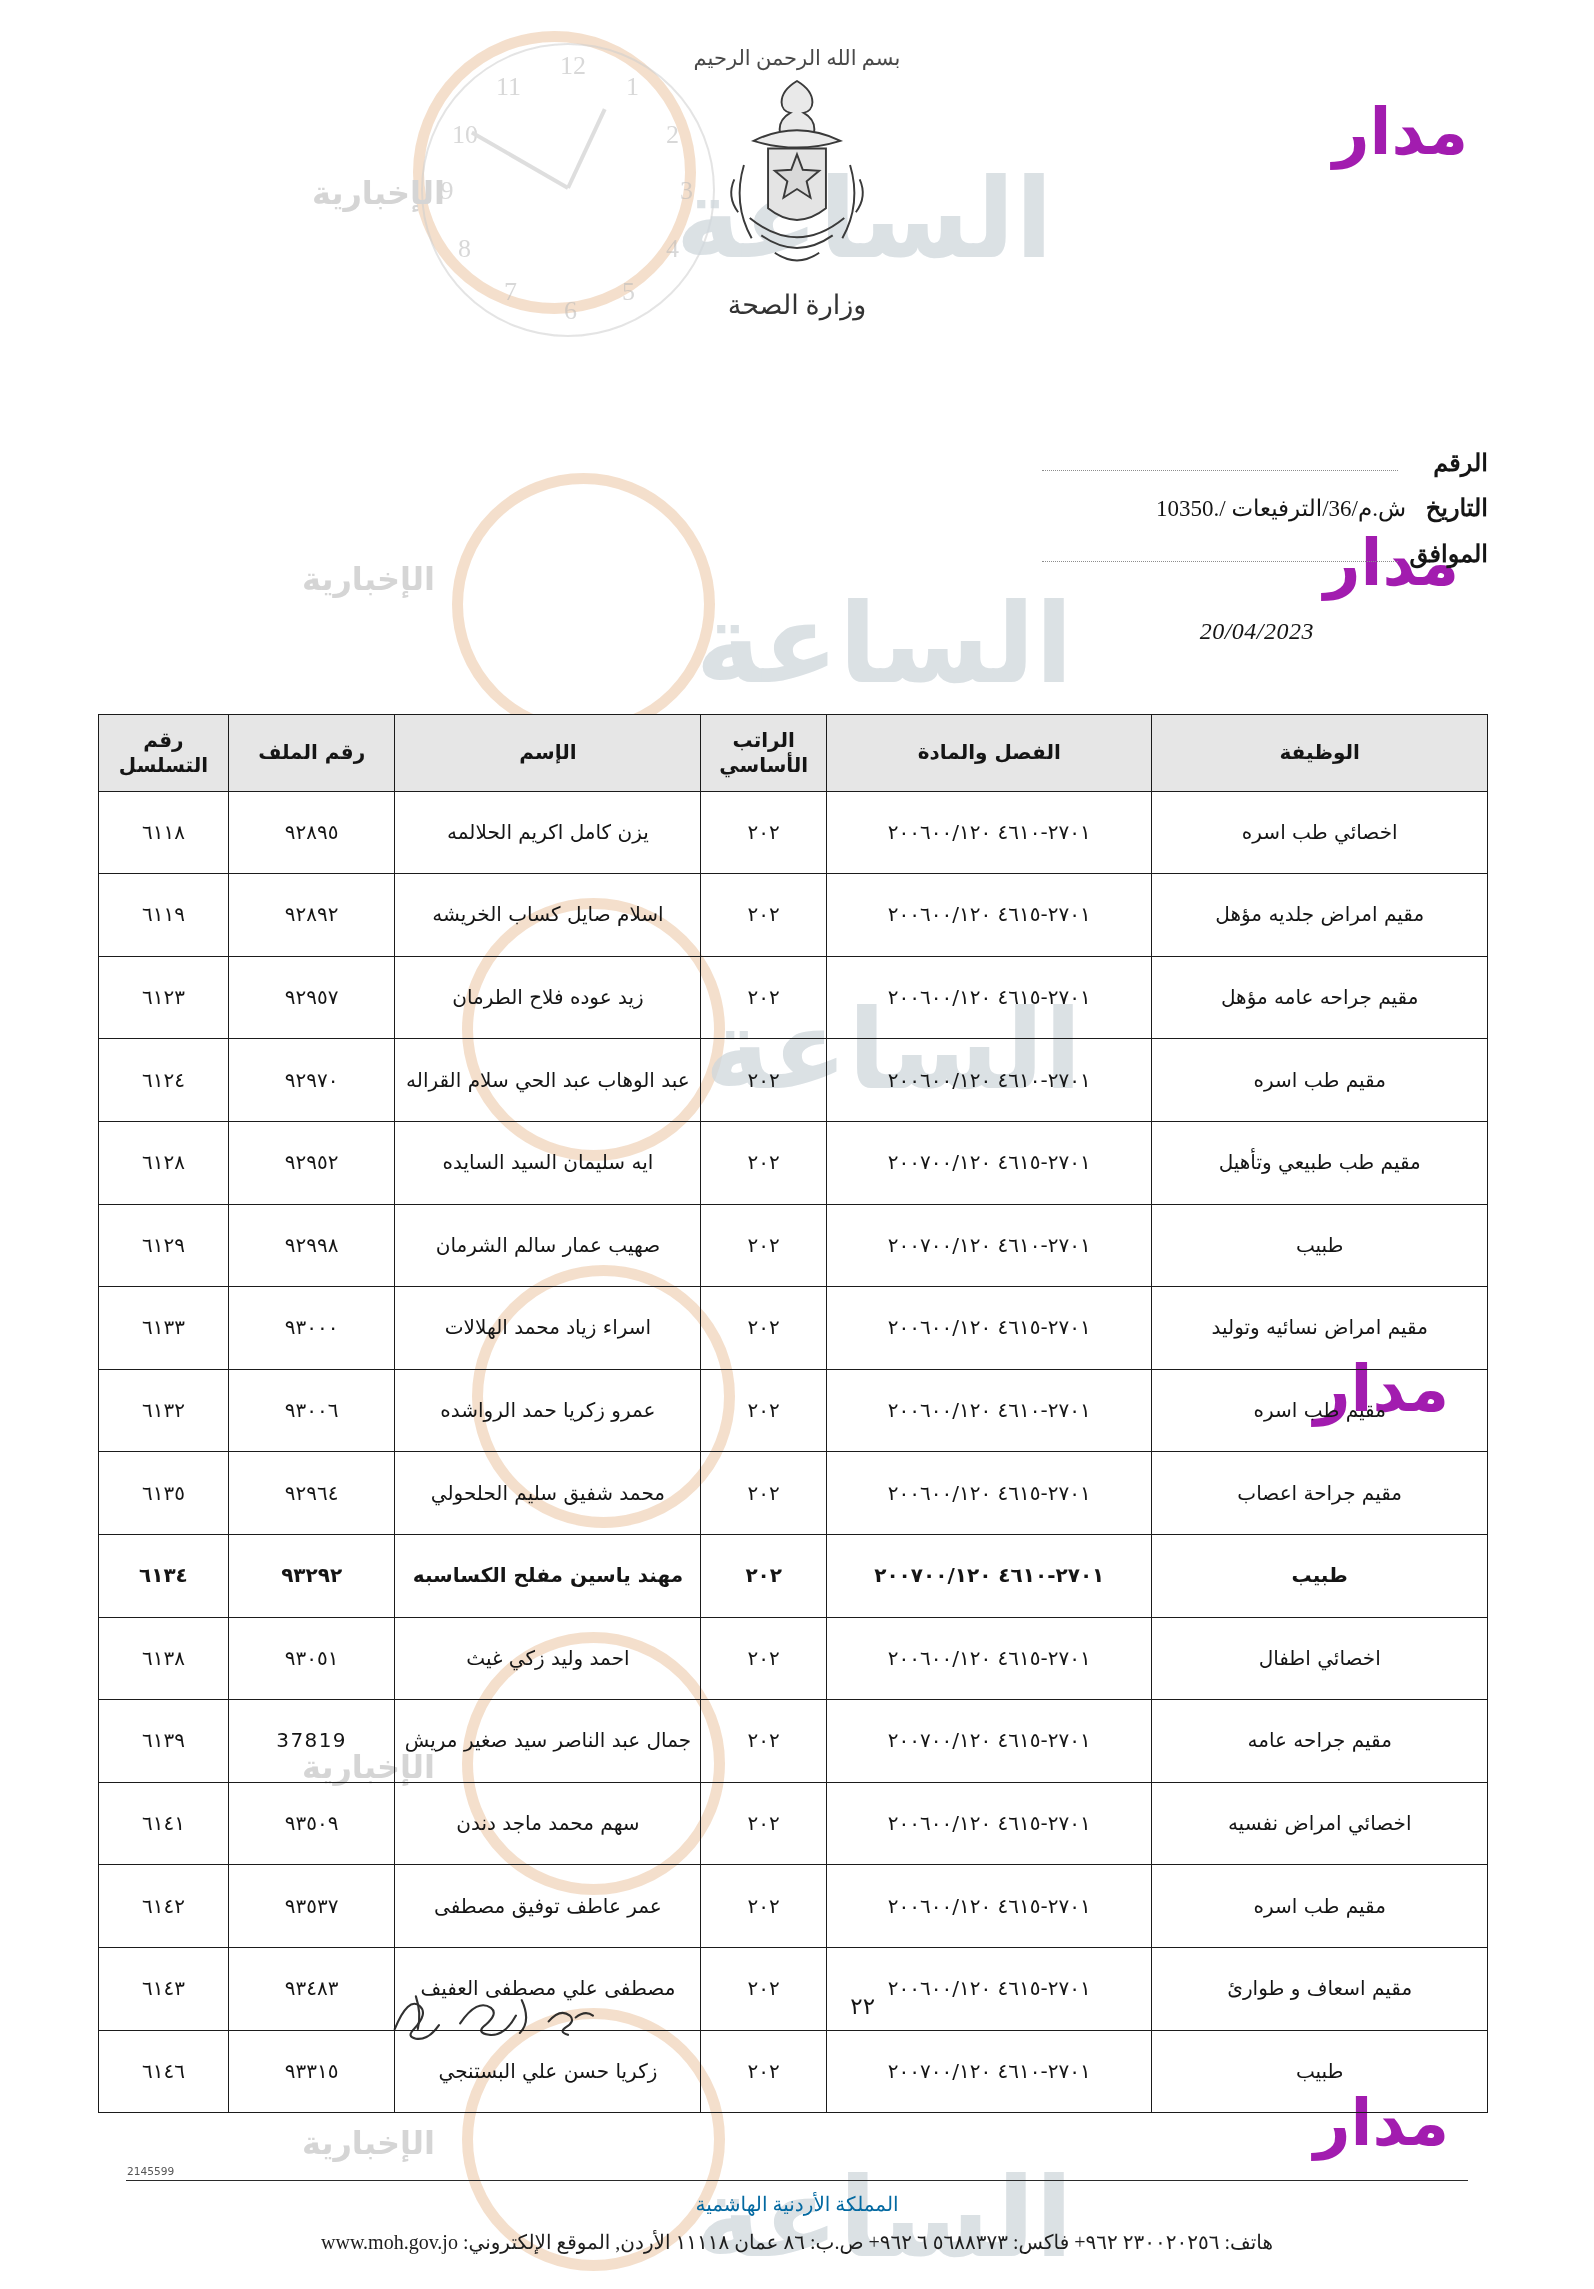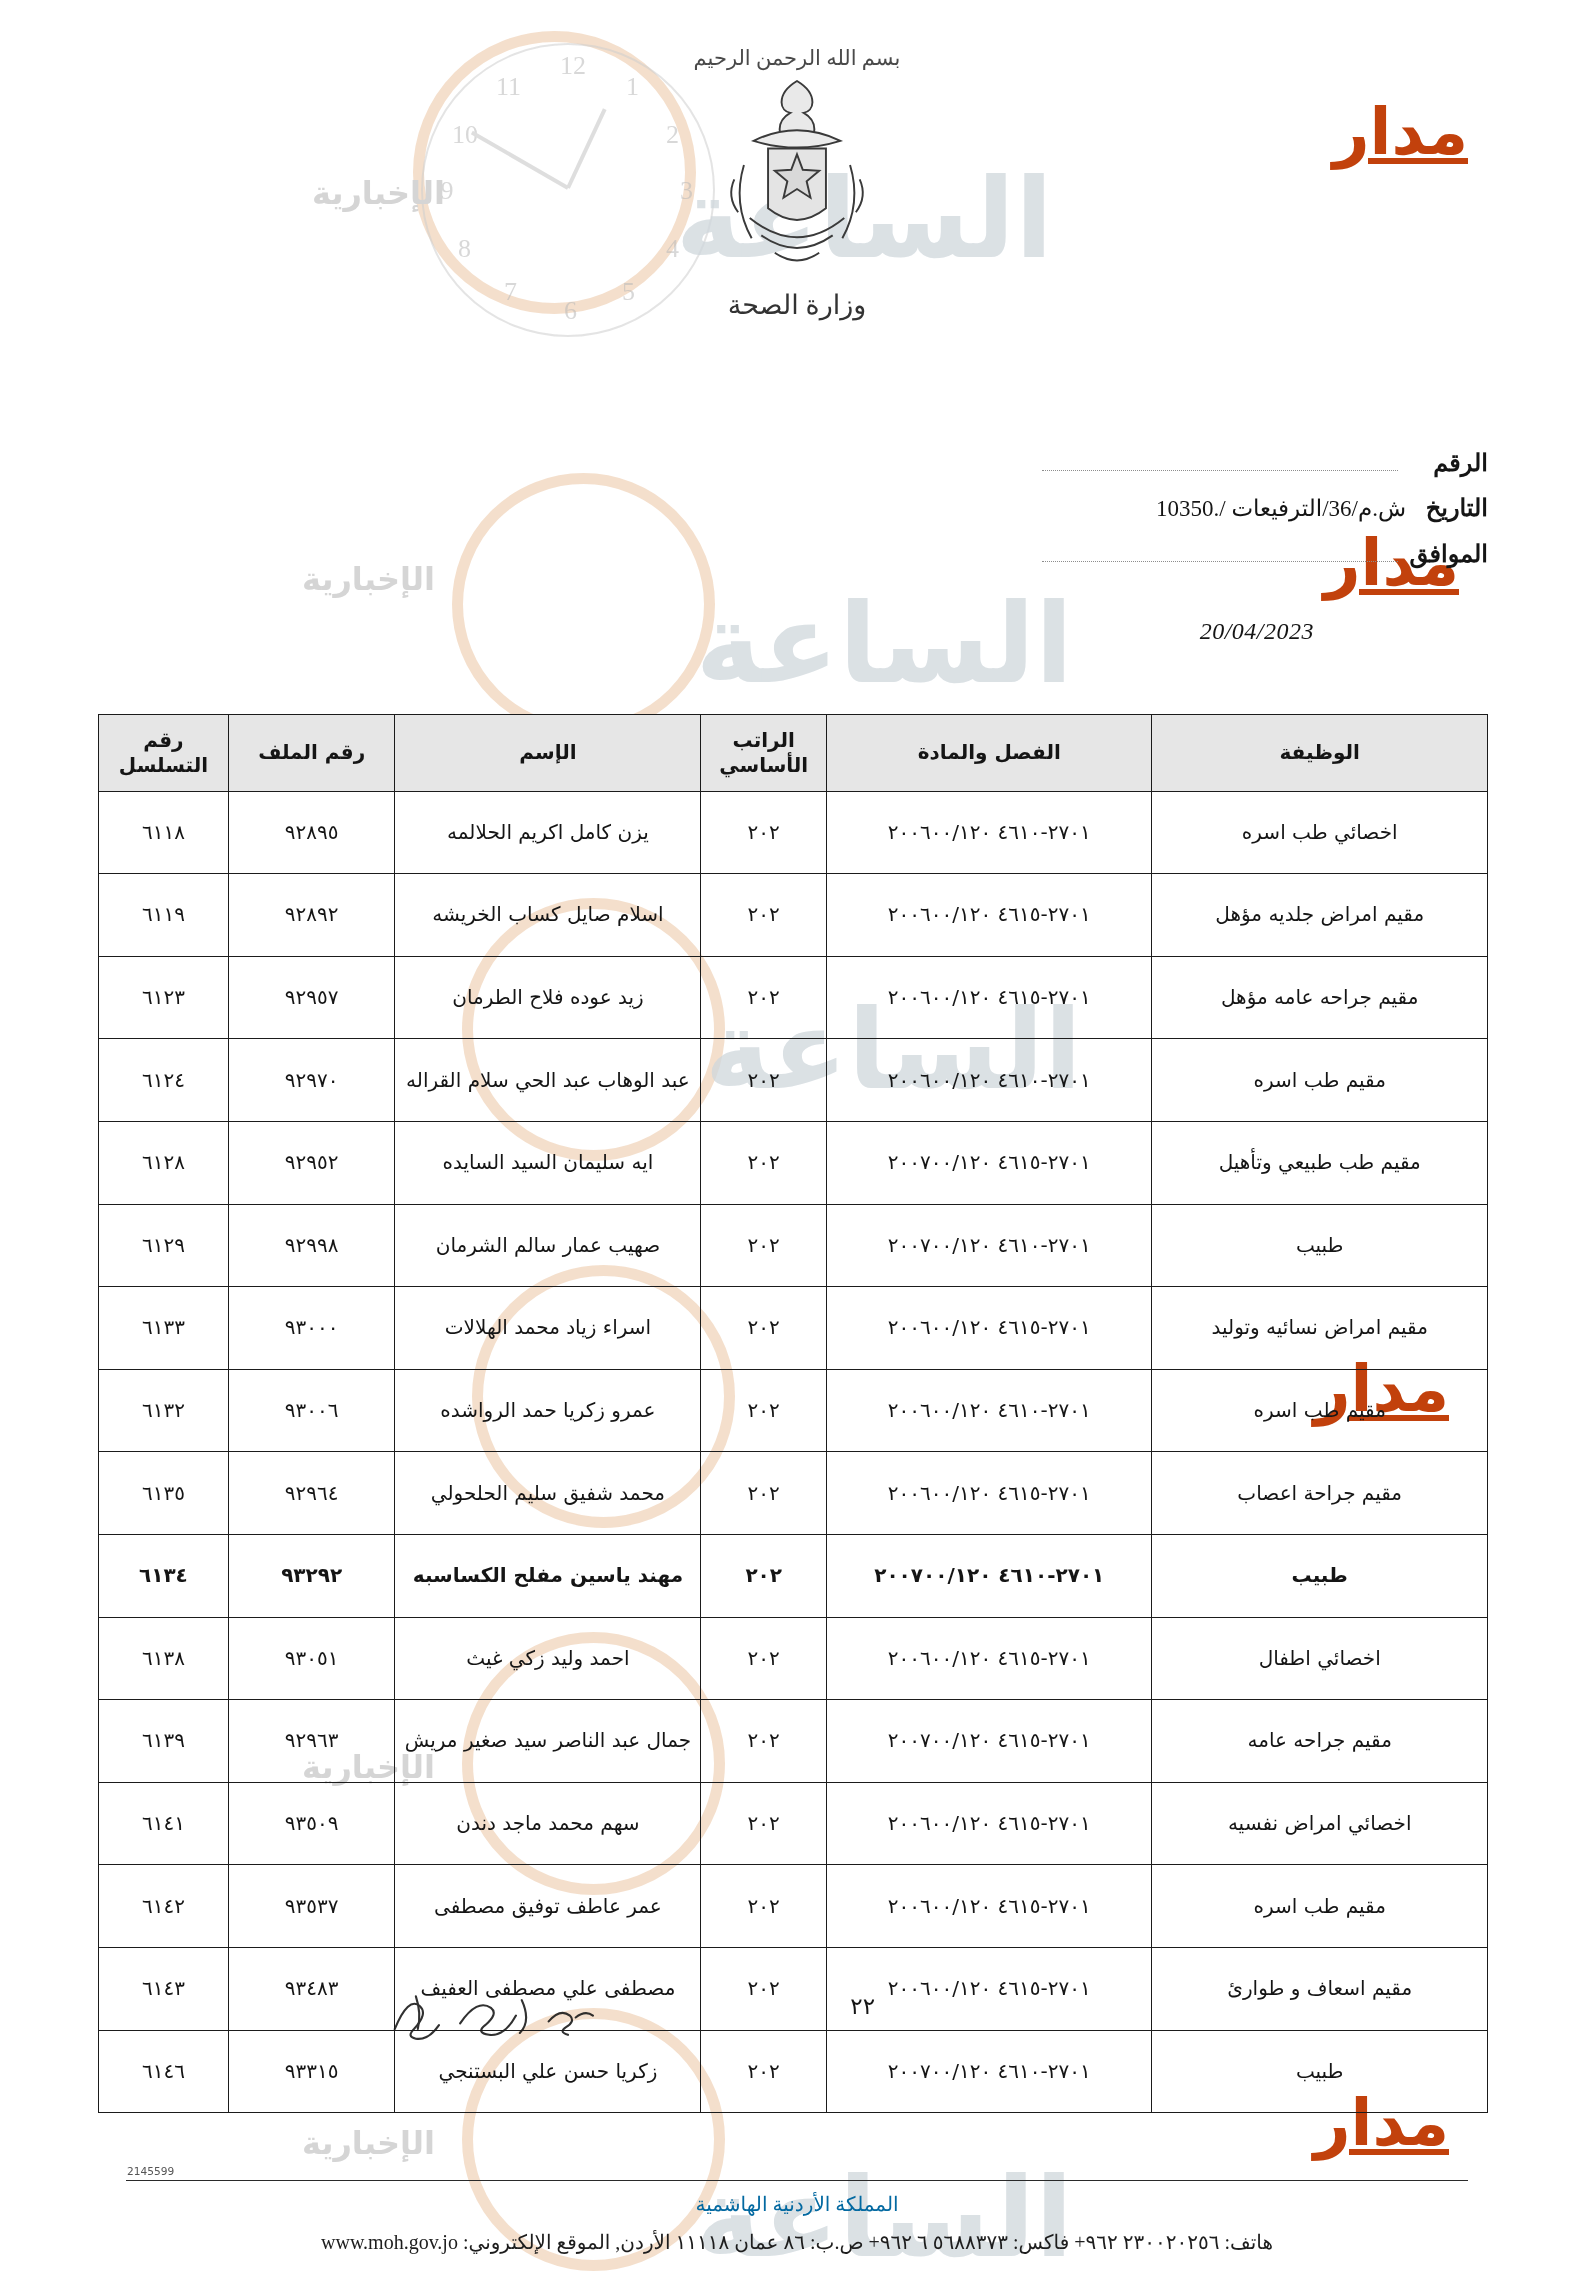--- a/index.html
+++ b/index.html
@@ -40,22 +40,21 @@
     background: #c4c4c4;
     transform-origin: 50% 100%;
   }
   .wm-text {
     font-family: "DejaVu Sans", sans-serif;
     font-weight: bold;
     letter-spacing: 1.9px;
   }
   .wm-madar {
     font-size: 64px;
-    color: #c2410c;
-    text-decoration: underline;
+    color: #a21caf;
   }
   .wm-akhbaria {
     font-size: 32px;
     color: #d5d5d5;
     letter-spacing: 1px;
   }
   .wm-sa3a {
     font-size: 111px;
     color: #cfd7dc;
     opacity: .75;
@@ -421,21 +420,21 @@
         <td class="c-sal cell-sal">٢٠٢</td>
         <td class="c-name cell-name">احمد وليد زكي غيث</td>
         <td class="c-file cell-num">٩٣٠٥١</td>
         <td class="c-seq cell-num">٦١٣٨</td>
       </tr>
     <tr>
         <td class="c-job">مقيم جراحه عامه</td>
         <td class="c-chap cell-chap">٢٧٠١-٤٦١٥ ٢٠٠٧٠٠/١٢٠</td>
         <td class="c-sal cell-sal">٢٠٢</td>
         <td class="c-name cell-name">جمال عبد الناصر سيد صغير مريش</td>
-        <td class="c-file cell-num">٩٢٩٦٣</td>
+        <td class="c-file cell-num">37819</td>
         <td class="c-seq cell-num">٦١٣٩</td>
       </tr>
     <tr>
         <td class="c-job">اخصائي امراض نفسيه</td>
         <td class="c-chap cell-chap">٢٧٠١-٤٦١٥ ٢٠٠٦٠٠/١٢٠</td>
         <td class="c-sal cell-sal">٢٠٢</td>
         <td class="c-name cell-name">سهم محمد ماجد دندن</td>
         <td class="c-file cell-num">٩٣٥٠٩</td>
         <td class="c-seq cell-num">٦١٤١</td>
       </tr>

